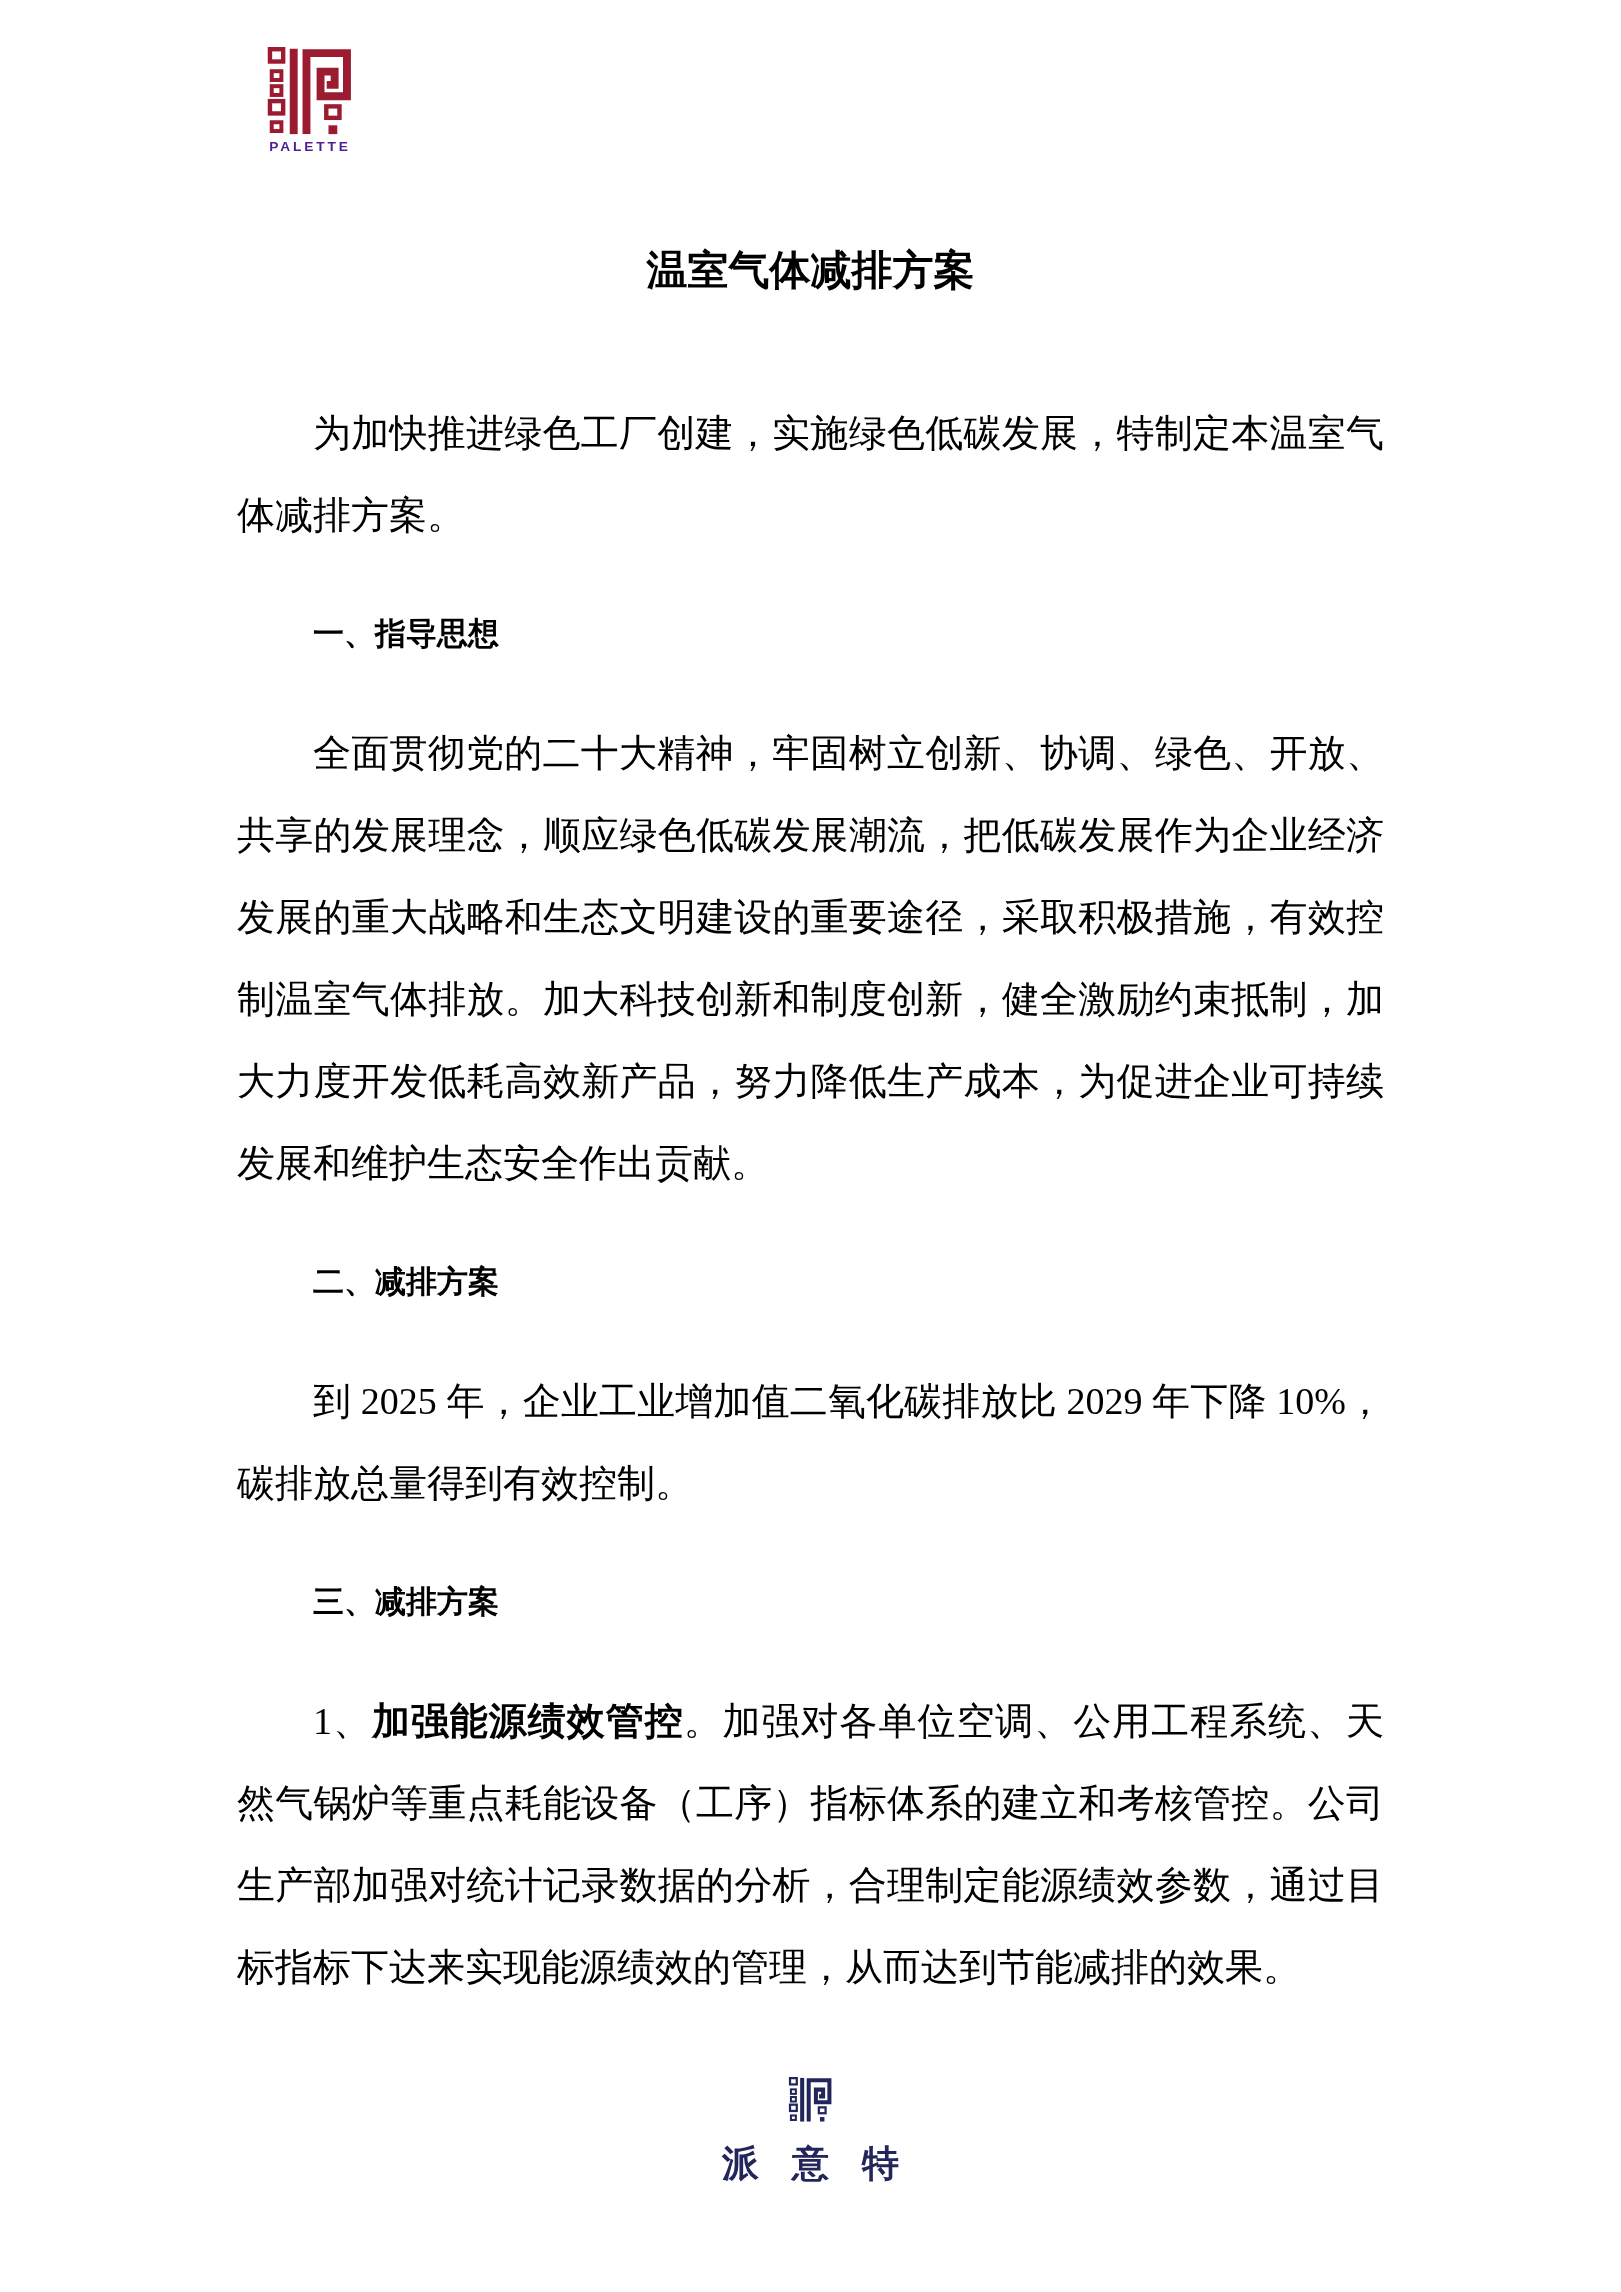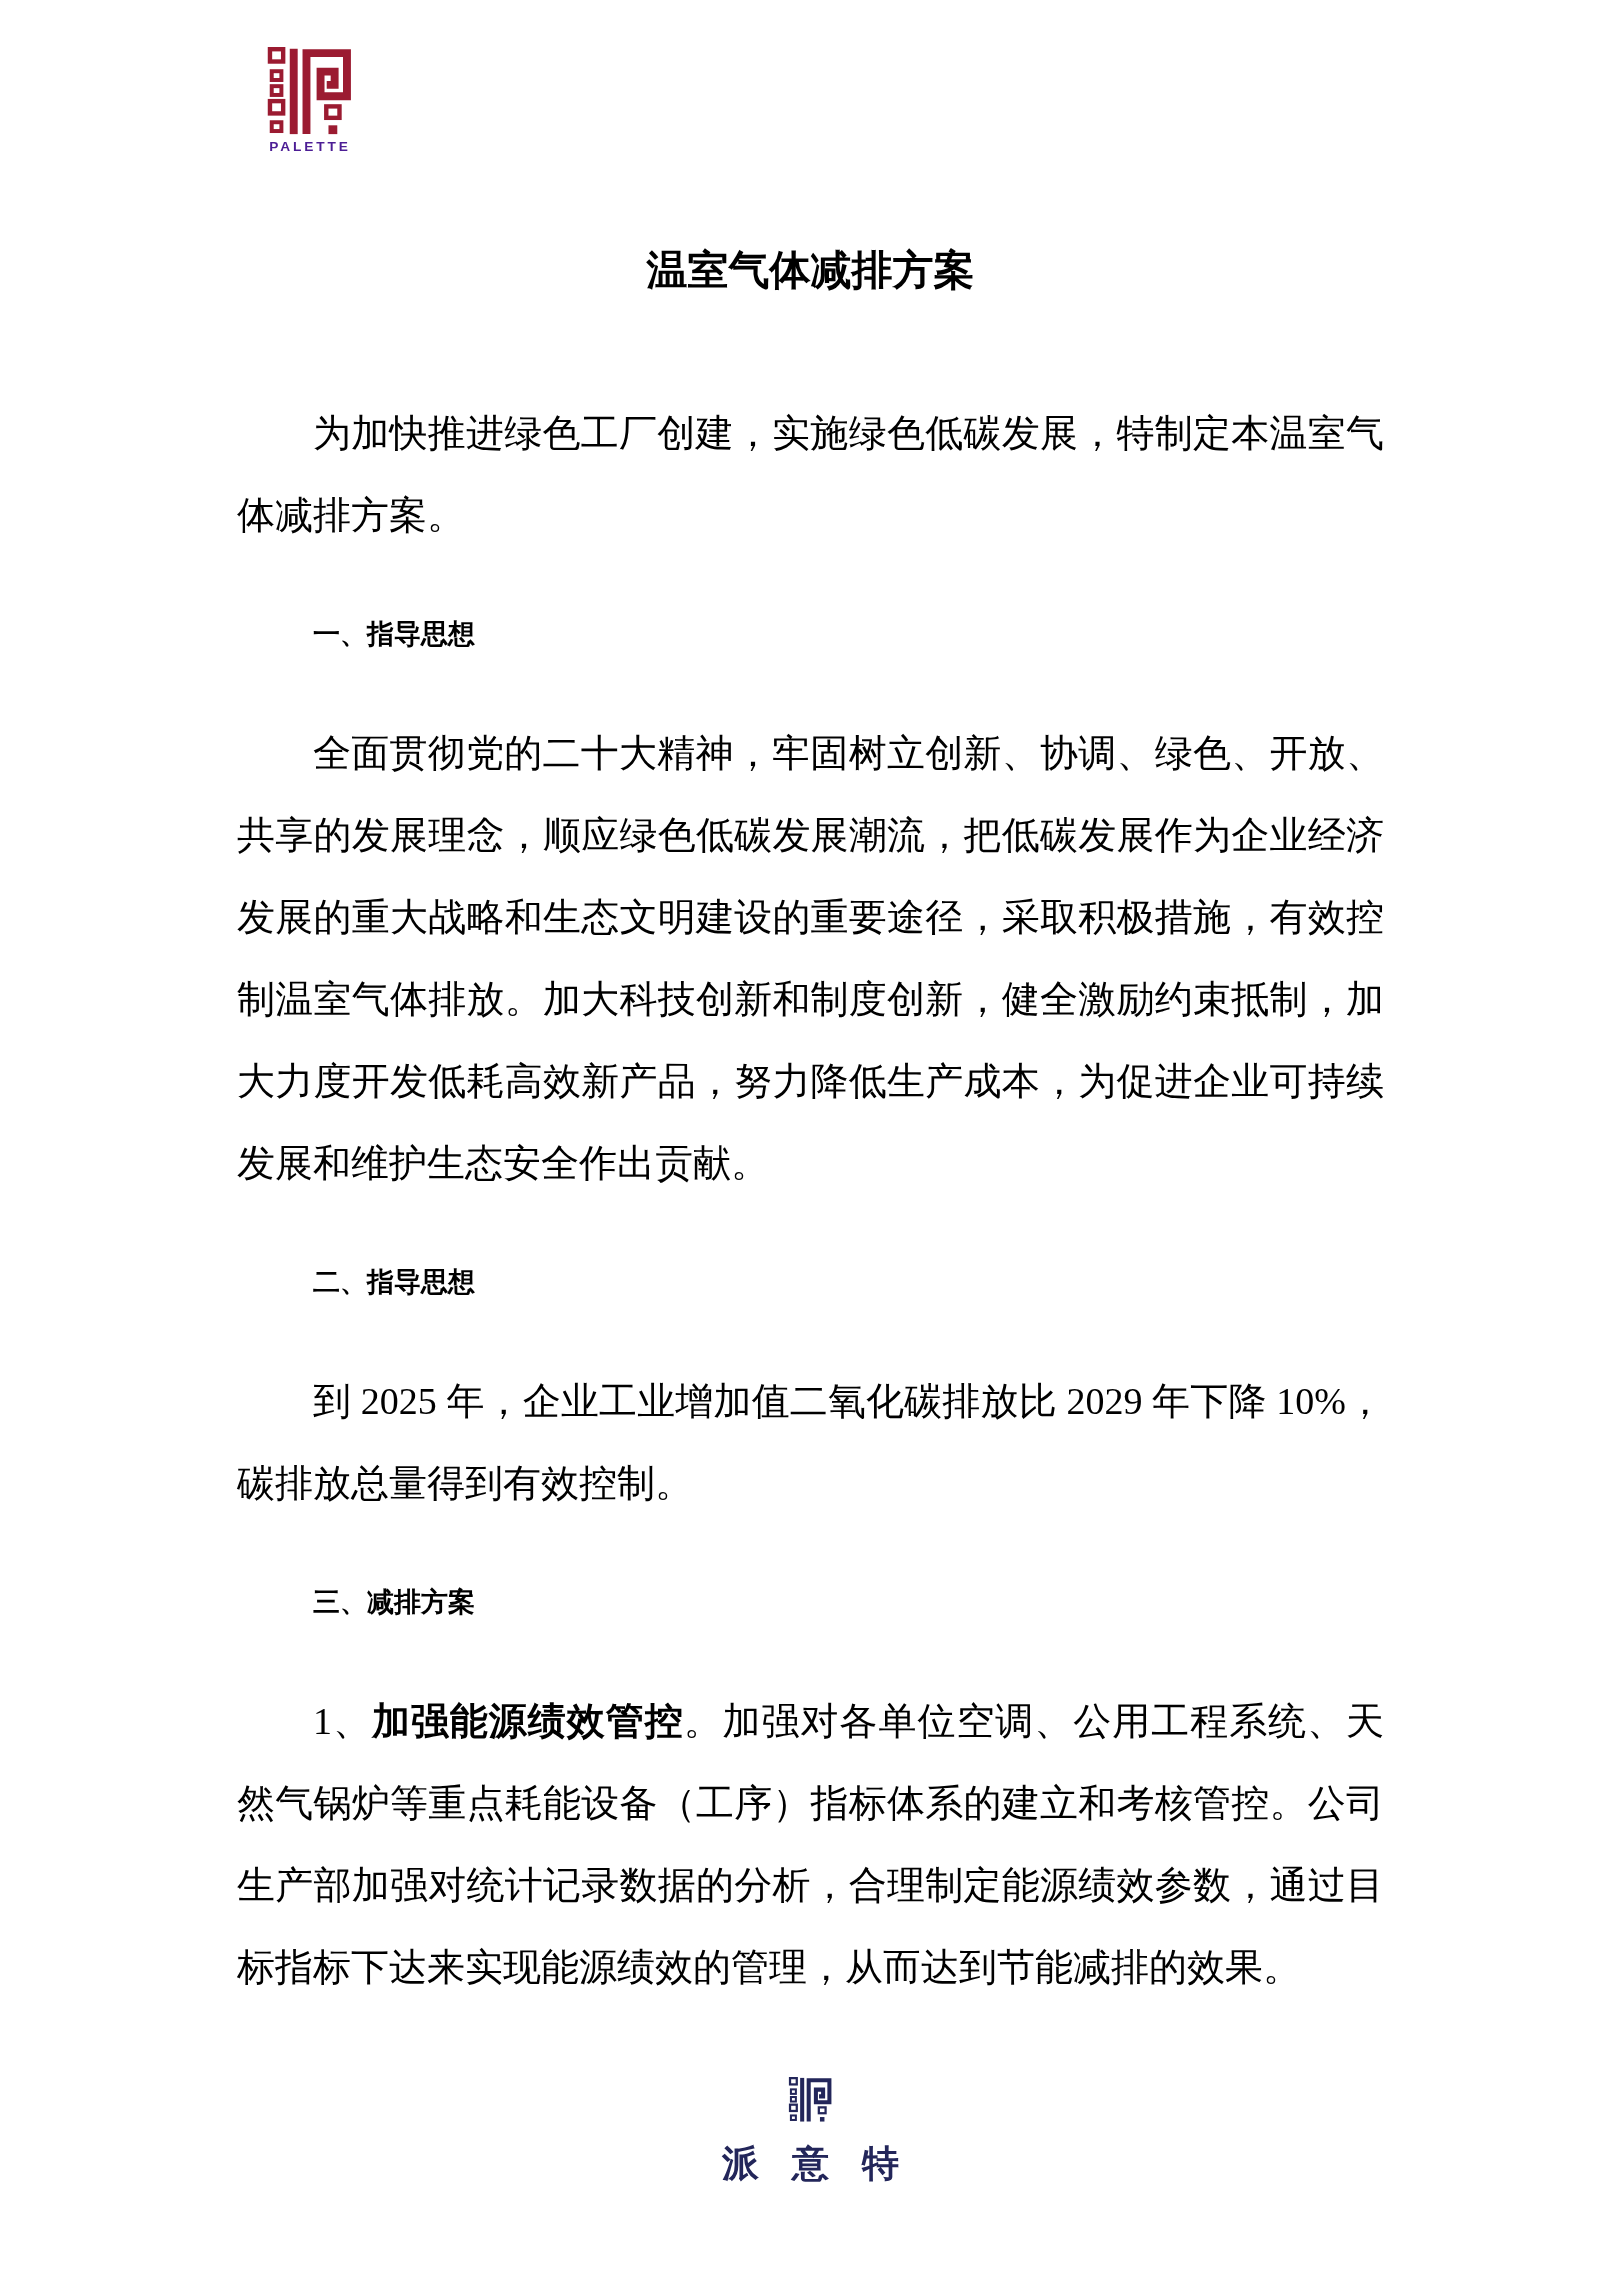--- a/index.html
+++ b/index.html
@@ -58,21 +58,21 @@
   }
   .body-para {
     font-size: 38px;
     line-height: 82px;
     text-align: justify;
     text-indent: 76px;
     margin: 0 0 37px 0;
     word-break: normal;
   }
   .sec-heading {
-    font-size: 27px;
+    font-size: 31px;
     line-height: 82px;
     font-weight: 700;
     text-indent: 76px;
     margin: 0 0 37px 0;
     font-family: Liberation Sans, sans-serif;
   }
   .bold-lead {
     font-weight: 700;
     font-family: "Liberation Sans", "DejaVu Sans", sans-serif;
   }
@@ -138,21 +138,21 @@
   <div class="content">
 
     <h1 class="doc-title">温室气体减排方案</h1>
 
     <p class="body-para">为加快推进绿色工厂创建，实施绿色低碳发展，特制定本温室气体减排方案。</p>
 
     <h2 class="sec-heading">一、指导思想</h2>
 
     <p class="body-para">全面贯彻党的二十大精神，牢固树立创新、协调、绿色、开放、共享的发展理念，顺应绿色低碳发展潮流，把低碳发展作为企业经济发展的重大战略和生态文明建设的重要途径，采取积极措施，有效控制温室气体排放。加大科技创新和制度创新，健全激励约束抵制，加大力度开发低耗高效新产品，努力降低生产成本，为促进企业可持续发展和维护生态安全作出贡献。</p>
 
-    <h2 class="sec-heading">二、指导思想</h2>
+    <h2 class="sec-heading">二、减排方案</h2>
 
     <p class="body-para">到 2025 年，企业工业增加值二氧化碳排放比 2029 年下降 10%，碳排放总量得到有效控制。</p>
 
     <h2 class="sec-heading">三、减排方案</h2>
 
     <p class="body-para"><span>1、</span><span class="bold-lead">加强能源绩效管控</span><span>。加强对各单位空调、公用工程系统、天然气锅炉等重点耗能设备（工序）指标体系的建立和考核管控。公司生产部加强对统计记录数据的分析，合理制定能源绩效参数，通过目标指标下达来实现能源绩效的管理，从而达到节能减排的效果。</span></p>
 
   </div>
 
   <div class="footer">

